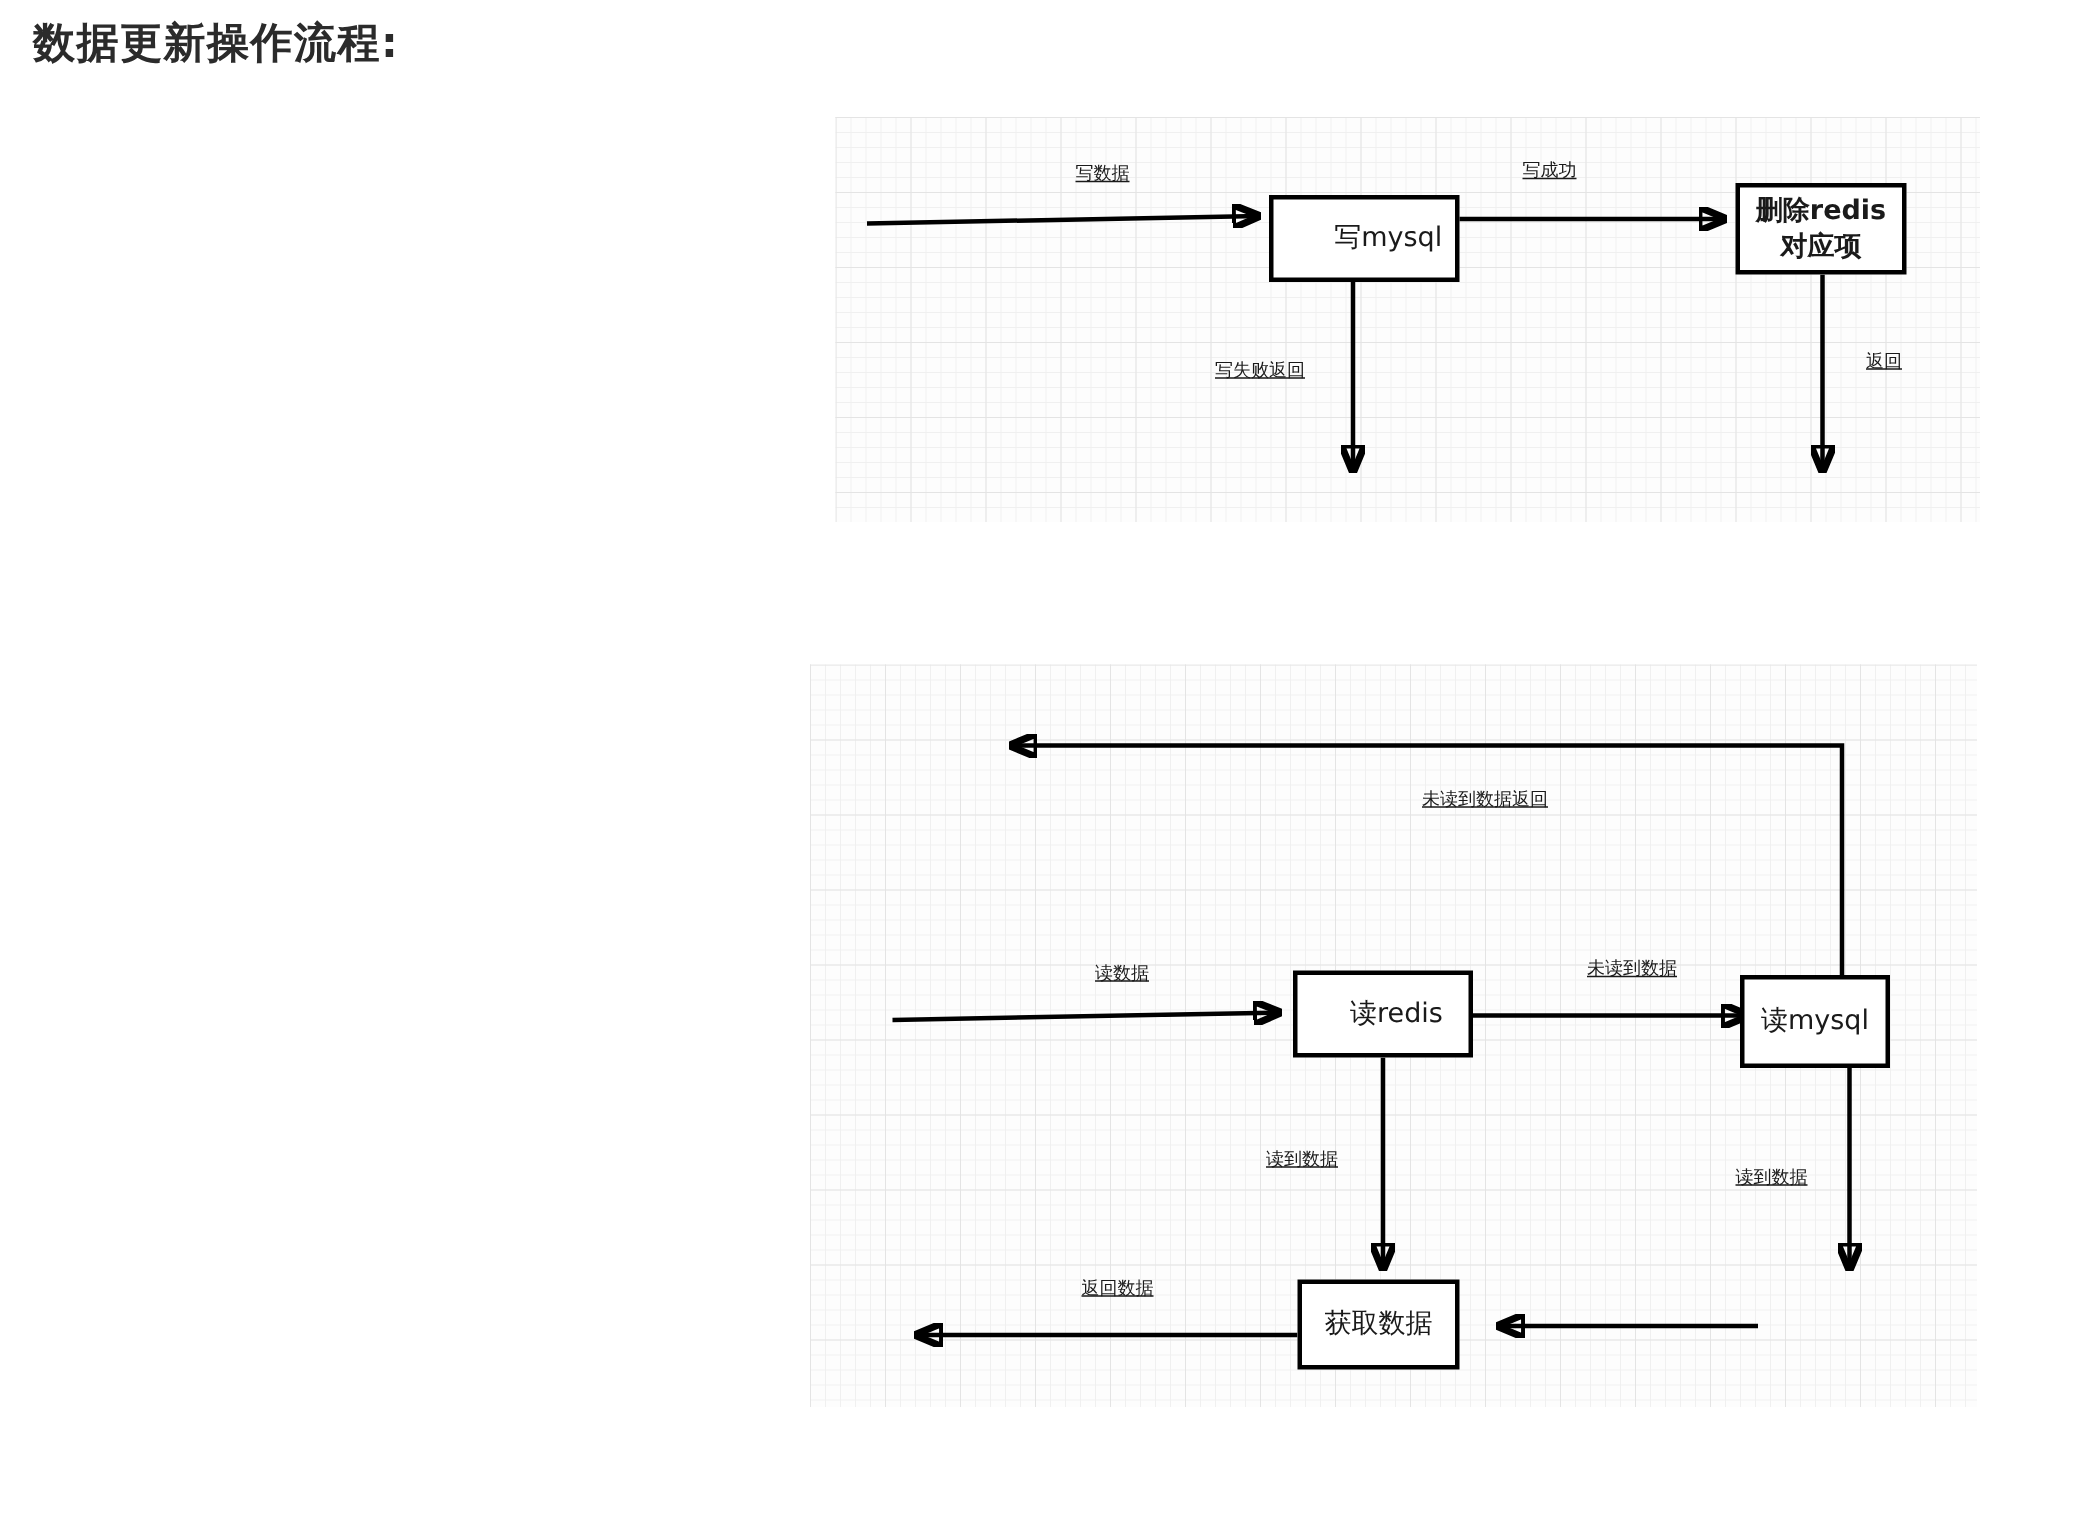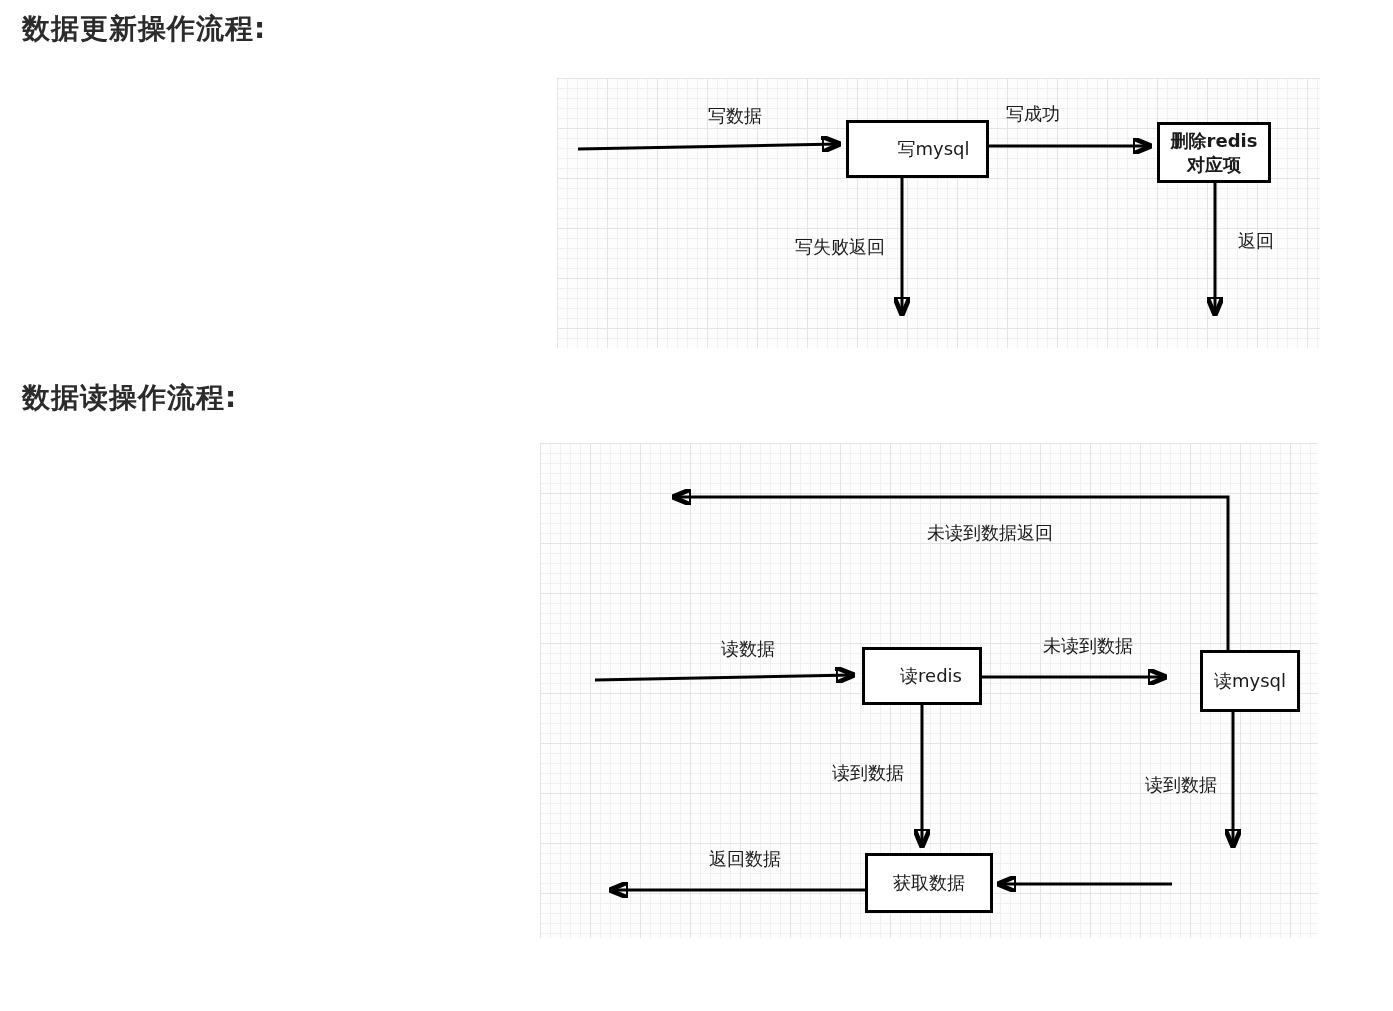--- a/index.html
+++ b/index.html
@@ -62,22 +62,23 @@
     font-size: 18px;
     line-height: 1.3;
     color: #1a1a1a;
     padding: 2px;
   }
 
   .edge-label {
     position: absolute;
     transform: translate(-50%, -50%);
     white-space: nowrap;
-    font-size: 18px;
+    font-size: 12px;
     color: #1a1a1a;
+    text-decoration: underline;
   }
 </style>
 </head>
 <body>
 
 <div class="page">
 
   <div class="section-title title-update">数据更新操作流程:</div>
 
   <div class="canvas canvas-update">
@@ -91,29 +92,28 @@
       <path d="M408,68 L593,68" marker-end="url(#ah)"></path>
       <path d="M345,100 L345,236" marker-end="url(#ah)"></path>
       <path d="M658,105 L658,236" marker-end="url(#ah)"></path>
     </svg>
 
     <div class="edge-label" style="left:178px; top:38px;">写数据</div>
     <div class="edge-label" style="left:476px; top:36px;">写成功</div>
     <div class="edge-label" style="left:283px; top:169px;">写失败返回</div>
     <div class="edge-label" style="left:699px; top:163px;">返回</div>
 
-    <div class="node" style="left:289px; top:42px; width:143px; height:58px;padding-left:34px;">
+    <div class="node" style="left:289px; top:52px; width:127px; height:58px;padding-left:34px;">
       <span>写mysql</span>
     </div>
     <div class="node" style="left:600px; top:44px; width:114px; height:61px;font-weight:bold;">
       <span>删除redis对应项</span>
     </div>
   </div>
 
-  <div class="section-title title-read">数据读操作流程:</div>
 
   <div class="canvas canvas-read">
     <svg class="arrow-layer" viewBox="0 0 778 495">
       <defs>
         <marker id="ah2" viewBox="0 0 12 10" refX="11" refY="5" markerUnits="userSpaceOnUse" markerWidth="19" markerHeight="16" orient="auto">
           <path d="M0,0 L12,5 L0,10 Z" fill="#000000" stroke="none"></path>
         </marker>
       </defs>
       <path d="M688,207 L688,54 L134,54" marker-end="url(#ah2)"></path>
       <path d="M55,237 L313,232" marker-end="url(#ah2)"></path>
@@ -127,21 +127,21 @@
     <div class="edge-label" style="left:450px; top:90px;">未读到数据返回</div>
     <div class="edge-label" style="left:208px; top:206px;">读数据</div>
     <div class="edge-label" style="left:548px; top:203px;">未读到数据</div>
     <div class="edge-label" style="left:328px; top:330px;">读到数据</div>
     <div class="edge-label" style="left:641px; top:342px;">读到数据</div>
     <div class="edge-label" style="left:205px; top:416px;">返回数据</div>
 
     <div class="node" style="left:322px; top:204px; width:120px; height:58px;padding-left:20px;">
       <span>读redis</span>
     </div>
-    <div class="node" style="left:660px; top:207px; width:100px; height:62px;">
+    <div class="node" style="left:620px; top:207px; width:100px; height:62px;">
       <span>读mysql</span>
     </div>
-    <div class="node" style="left:325px; top:410px; width:128px; height:60px;">
+    <div class="node" style="left:325px; top:410px; width:108px; height:60px;">
       <span>获取数据</span>
     </div>
   </div>
 
 </div>
 
 </body></html>

